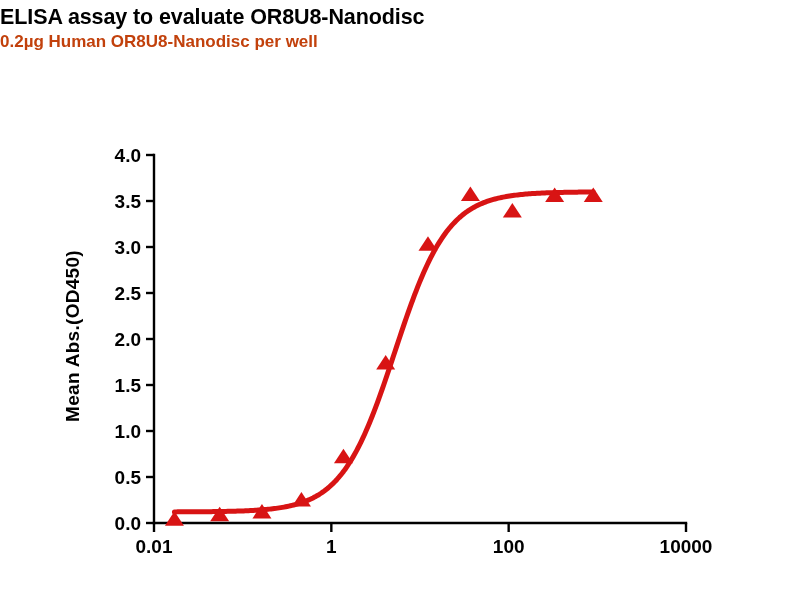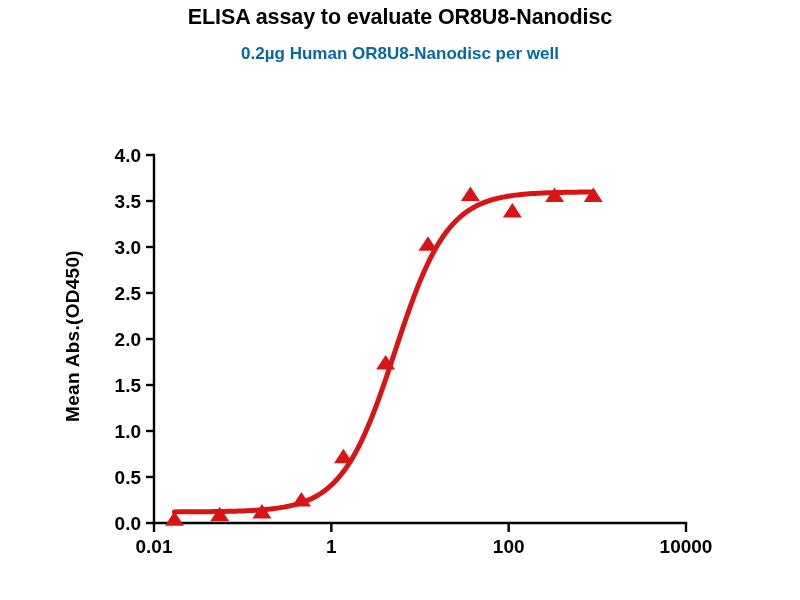--- a/index.html
+++ b/index.html
@@ -22,35 +22,34 @@
     height: 600px;
     background: #ffffff;
   }
 
   
   #title-block {
     position: absolute;
     left: 0;
     top: 4px;
     width: 800px;
-    text-align: center;
   }
   #chart-title {
     font-size: 21.5px;
     font-weight: bold;
     letter-spacing: -0.1px;
     line-height: 26px;
     color: #000;
   }
   #chart-subtitle {
     font-size: 17px;
     font-weight: bold;
     line-height: 22px;
-    color: #0369a1;
-    margin-top: 13px;
+    color: #c2410c;
+    margin-top: 1px;
   }
 
   
   #ylabel {
     position: absolute;
     left: 0;
     top: 0;
     width: 400px;
     text-align: center;
     font-size: 19px;

